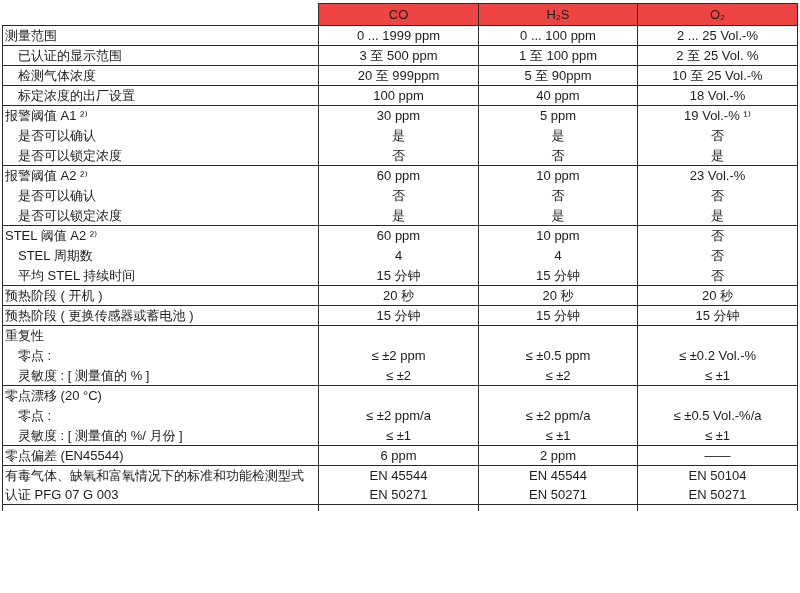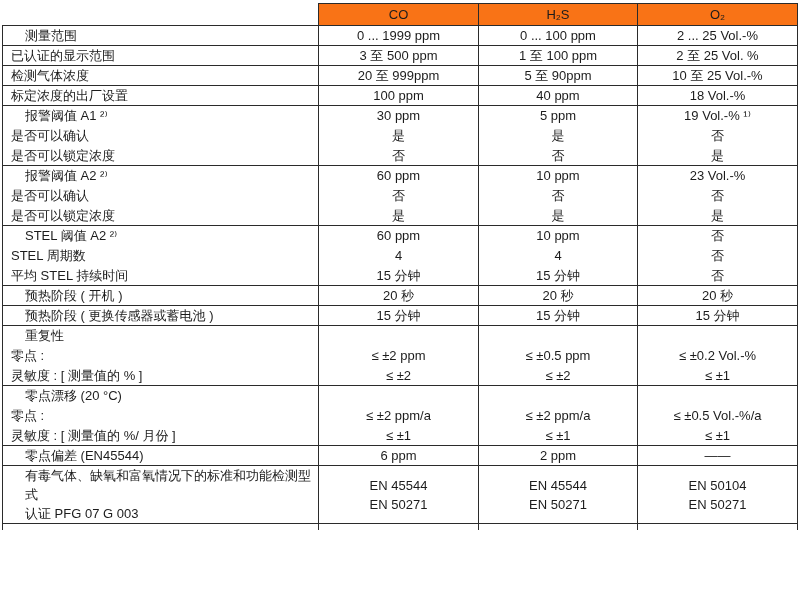--- a/index.html
+++ b/index.html
@@ -15,24 +15,24 @@
     padding:0;vertical-align:middle;line-height:19px;white-space:pre-line;
     border-left:1px solid #2b2b2b;border-right:1px solid #2b2b2b;
     overflow:hidden;
   }
   tr{height:20px;}
   tr.hd{height:22px;}
   tr.h40{height:40px;}
   tr.h38{height:38px;}
   tr.hp{height:6px;}
   tr.bt td{border-top:1px solid #2b2b2b;}
-  td.lbl{text-align:left;padding-left:22px;}
-  td.ind{padding-left:8px;}
+  td.lbl{text-align:left;padding-left:2px;}
+  td.ind{padding-left:15px;}
   td.val{text-align:center;}
-  tr.hd td.colh{background:#f97316;border:1px solid #2b2b2b;text-align:center;}
+  tr.hd td.colh{background:#ef4444;border:1px solid #2b2b2b;text-align:center;}
   td.corner{border:none;background:#ffffff;}
 </style>
 </head>
 <body>
 
 <table>
   <colgroup>
     <col style="width:316px">
       <col style="width:160px">
       <col style="width:159px">

